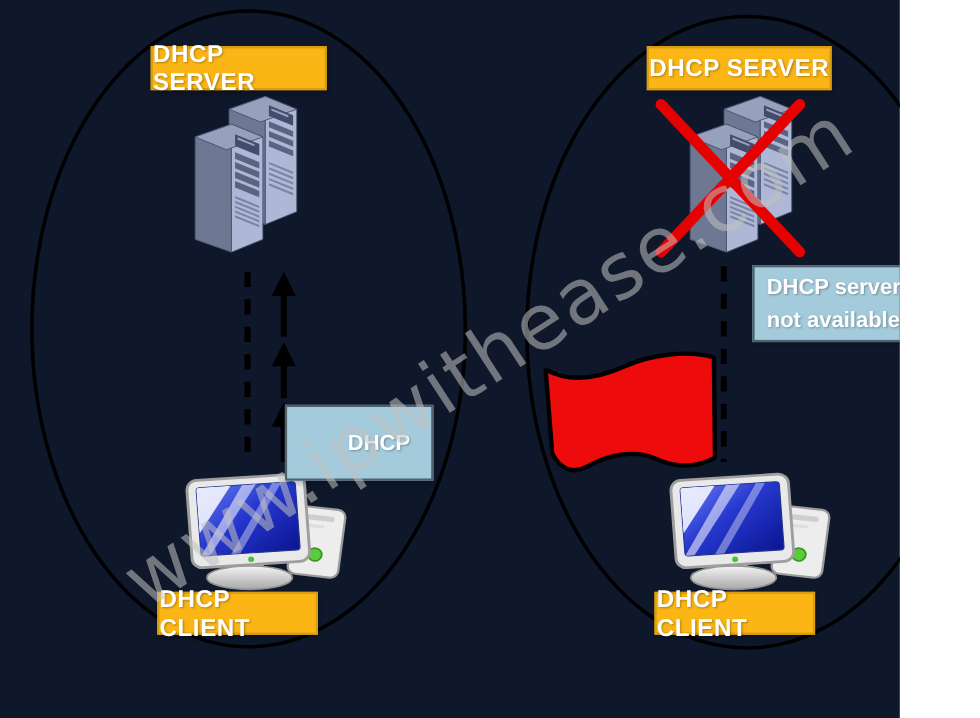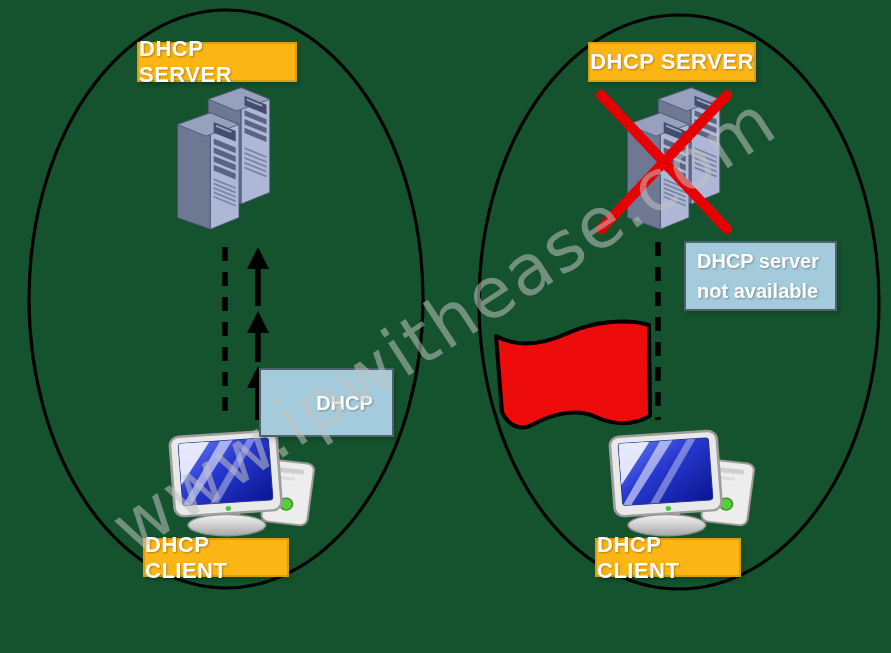--- a/index.html
+++ b/index.html
@@ -1,17 +1,17 @@
 <!DOCTYPE html>
 <html style="--accent-orange: #FBB514; --accent-orange-border: #D99E12; --accent-blue: #A4CBDB; --accent-blue-border: #4E616C; --flag-red: #EE0B0B; --cross-red: #E60000;"><head>
 <meta charset="utf-8">
 <style>
   html,body{margin:0;padding:0;background:#ffffff;}
   .canvas{
-    position:relative;width:891px;height:653px;background:#14532d;overflow:hidden;
+    position:relative;width:818px;height:653px;background:#0f172a;overflow:hidden;
     font-family:"Liberation Sans",sans-serif;
   }
   .art{position:absolute;left:0;top:0;}
   .lbl{
     position:absolute;box-sizing:border-box;color:#fff;font-weight:bold;
     display:flex;align-items:center;justify-content:center;
     text-shadow:1px 1px 2px rgba(0,0,0,.3);
     box-shadow:2px 3px 4px rgba(0,0,0,.18);
   }
   .lbl-orange{

